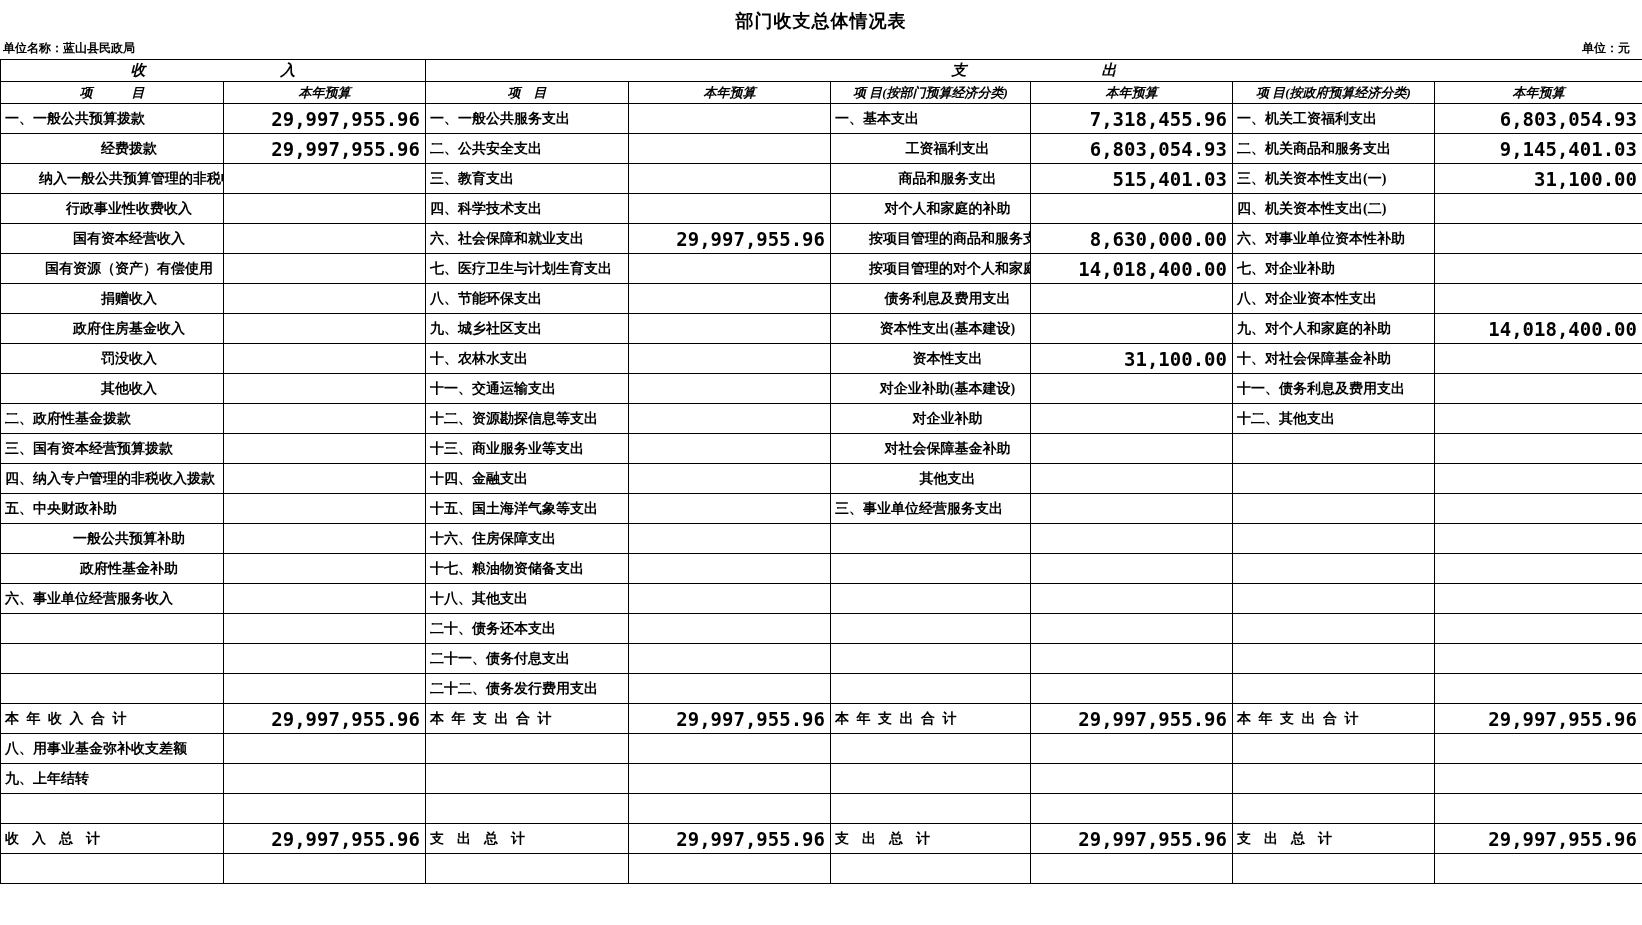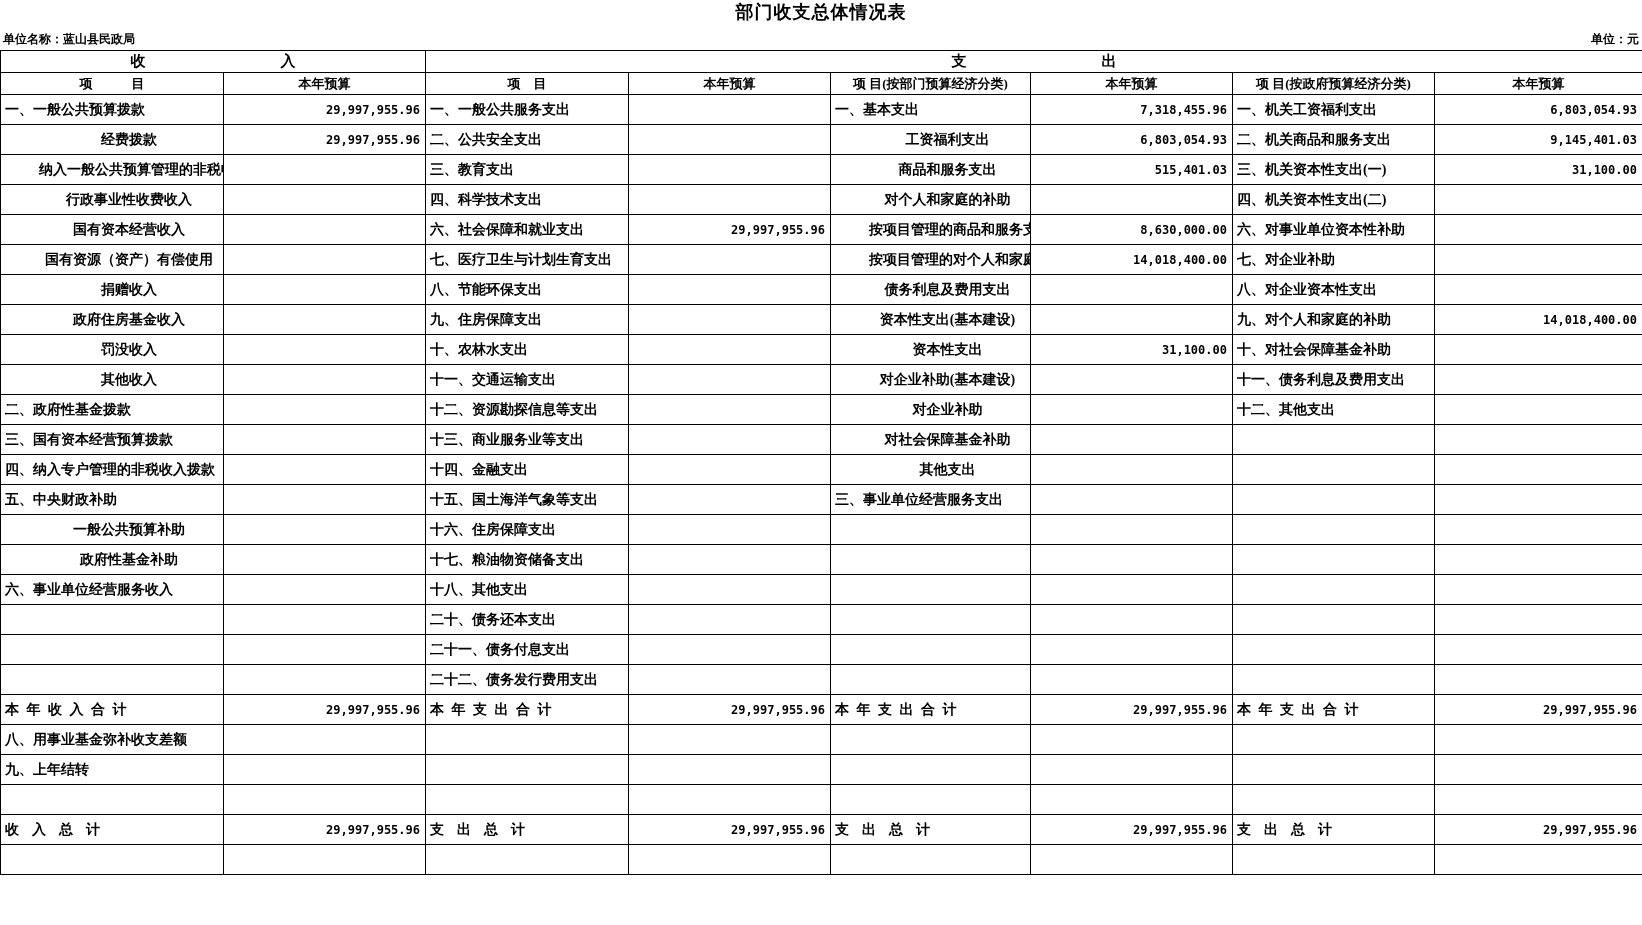--- a/index.html
+++ b/index.html
@@ -10,54 +10,55 @@
     overflow: hidden;
     background: #ffffff;
     color: #000000;
     font-family: "Liberation Serif", serif;
     font-weight: bold;
   }
   .title {
     text-align: center;
     font-size: 18px;
     letter-spacing: 1px;
-    padding: 0 0 7px 0;
+    padding: 9px 0 7px 0;
   }
   .meta {
     display: flex;
     justify-content: space-between;
     font-size: 12px;
-    padding: 0 3px 2px 3px;
+    padding: 0 12px 2px 3px;
   }
   table {
     border-collapse: collapse;
     table-layout: fixed;
     width: 1642px;
   }
   th, td {
     border: 1px solid #000;
     padding: 0 4px;
     overflow: hidden;
     white-space: pre;
     font-weight: bold;
     vertical-align: middle;
   }
   thead th {
     height: 21px;
     text-align: center;
     font-size: 13px;
+    font-style: italic;
   }
   thead th.group-cell { font-size: 15px; }
   tbody td { height: 29px; font-size: 14px; }
   td.cl { text-align: left; margin-left: 44px; }
   td.ci { text-align: center; padding-left: 38px; }
   td.cn {
     text-align: right;
     font-family: "DejaVu Sans Mono", monospace;
-    font-size: 12px;
+    font-size: 19px;
     padding-right: 5px;
   }
   td.cc { text-align: left; letter-spacing: 2px; }
 </style>
 </head>
 <body>
 
 <div class="title">部门收支总体情况表</div>
 
 <div class="meta">
@@ -159,21 +160,21 @@
         <td class="cl">八、节能环保支出</td>
         <td></td>
         <td class="ci">债务利息及费用支出</td>
         <td></td>
         <td class="cl">八、对企业资本性支出</td>
         <td></td>
       </tr>
       <tr>
         <td class="ci">政府住房基金收入</td>
         <td></td>
-        <td class="cl">九、住房保障支出</td>
+        <td class="cl">九、城乡社区支出</td>
         <td></td>
         <td class="ci">资本性支出(基本建设)</td>
         <td></td>
         <td class="cl">九、对个人和家庭的补助</td>
         <td class="cn">14,018,400.00</td>
       </tr>
       <tr>
         <td class="ci">罚没收入</td>
         <td></td>
         <td class="cl">十、农林水支出</td>

